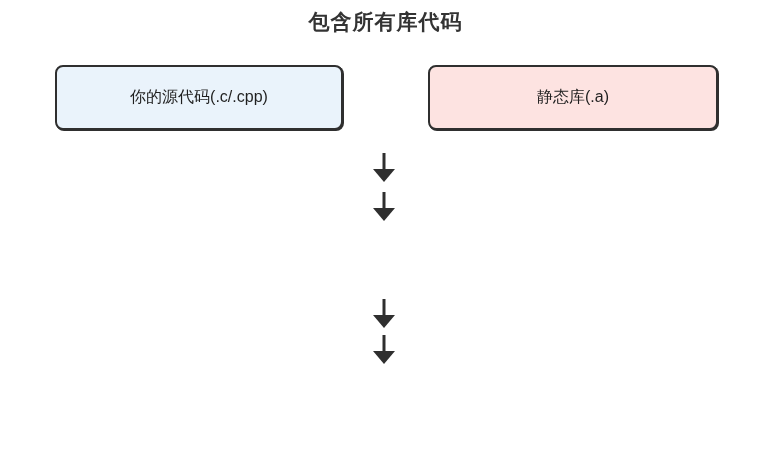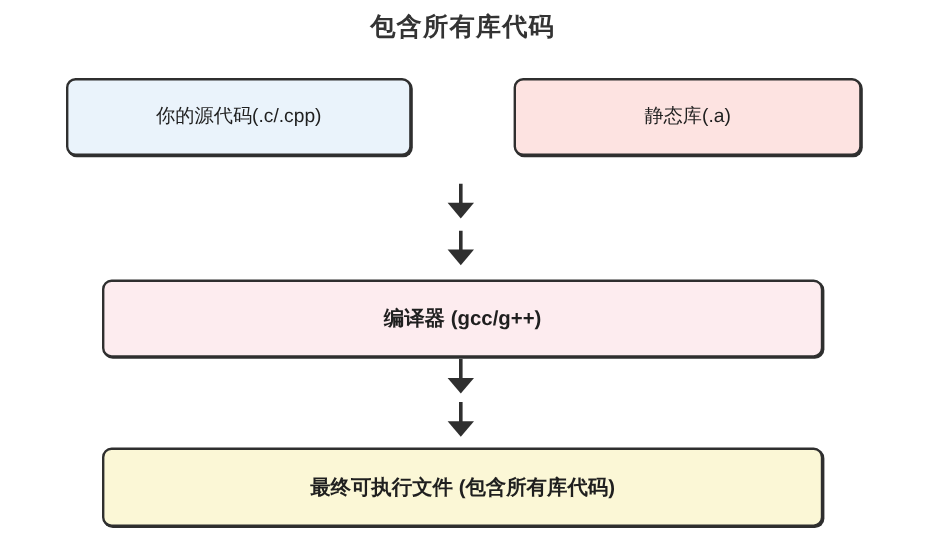--- a/index.html
+++ b/index.html
@@ -96,35 +96,29 @@
     </svg>
   </div>
 
   <div class="arrow arrow-2">
     <svg width="26" height="30" viewBox="0 0 26 30" aria-hidden="true">
       <line x1="13" y1="0" x2="13" y2="17" stroke="currentColor" stroke-width="3"></line>
       <polygon points="2,16 24,16 13,29" fill="currentColor"></polygon>
     </svg>
   </div>
 
-  <div class="node node-compiler">
-    <span>编译器 (gcc/g++)</span>
-  </div>
 
   <div class="arrow arrow-3">
     <svg width="26" height="30" viewBox="0 0 26 30" aria-hidden="true">
       <line x1="13" y1="0" x2="13" y2="17" stroke="currentColor" stroke-width="3"></line>
       <polygon points="2,16 24,16 13,29" fill="currentColor"></polygon>
     </svg>
   </div>
 
   <div class="arrow arrow-4">
     <svg width="26" height="30" viewBox="0 0 26 30" aria-hidden="true">
       <line x1="13" y1="0" x2="13" y2="17" stroke="currentColor" stroke-width="3"></line>
       <polygon points="2,16 24,16 13,29" fill="currentColor"></polygon>
     </svg>
   </div>
 
-  <div class="node node-executable">
-    <span>最终可执行文件 (包含所有库代码)</span>
-  </div>
 
 </div>
 
 </body></html>

